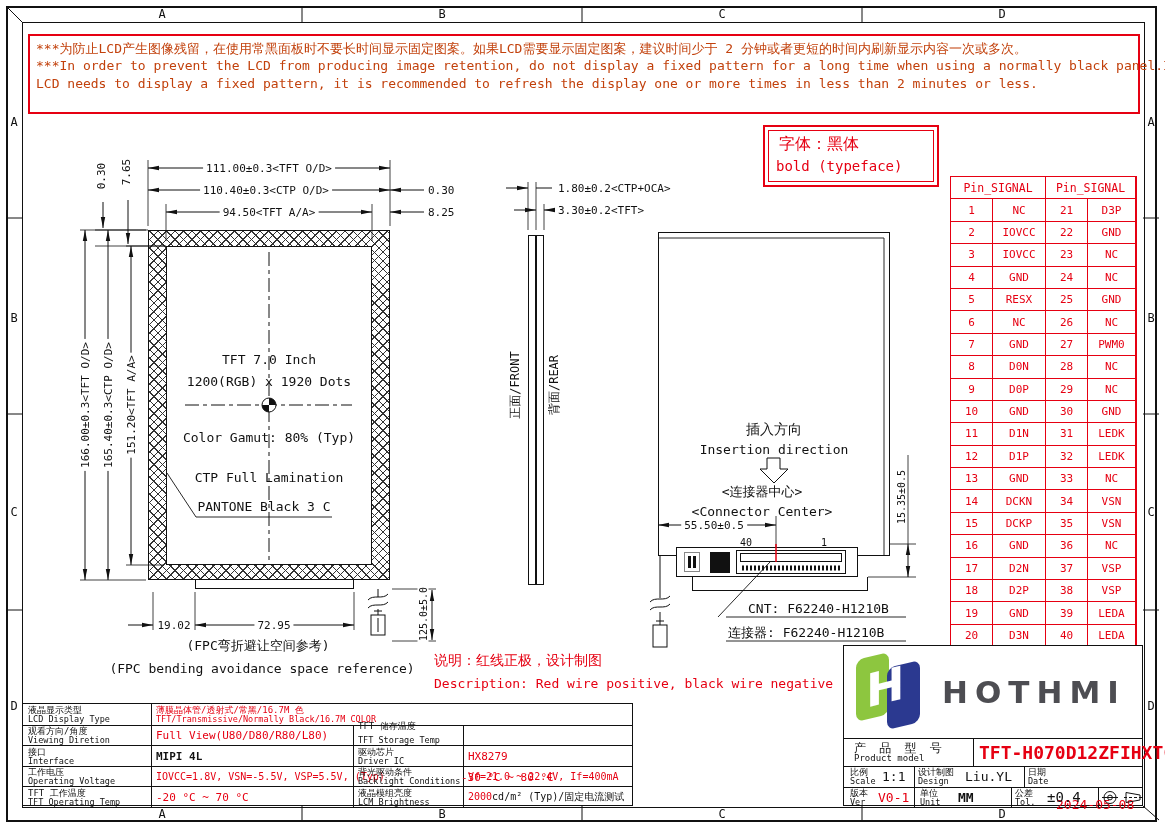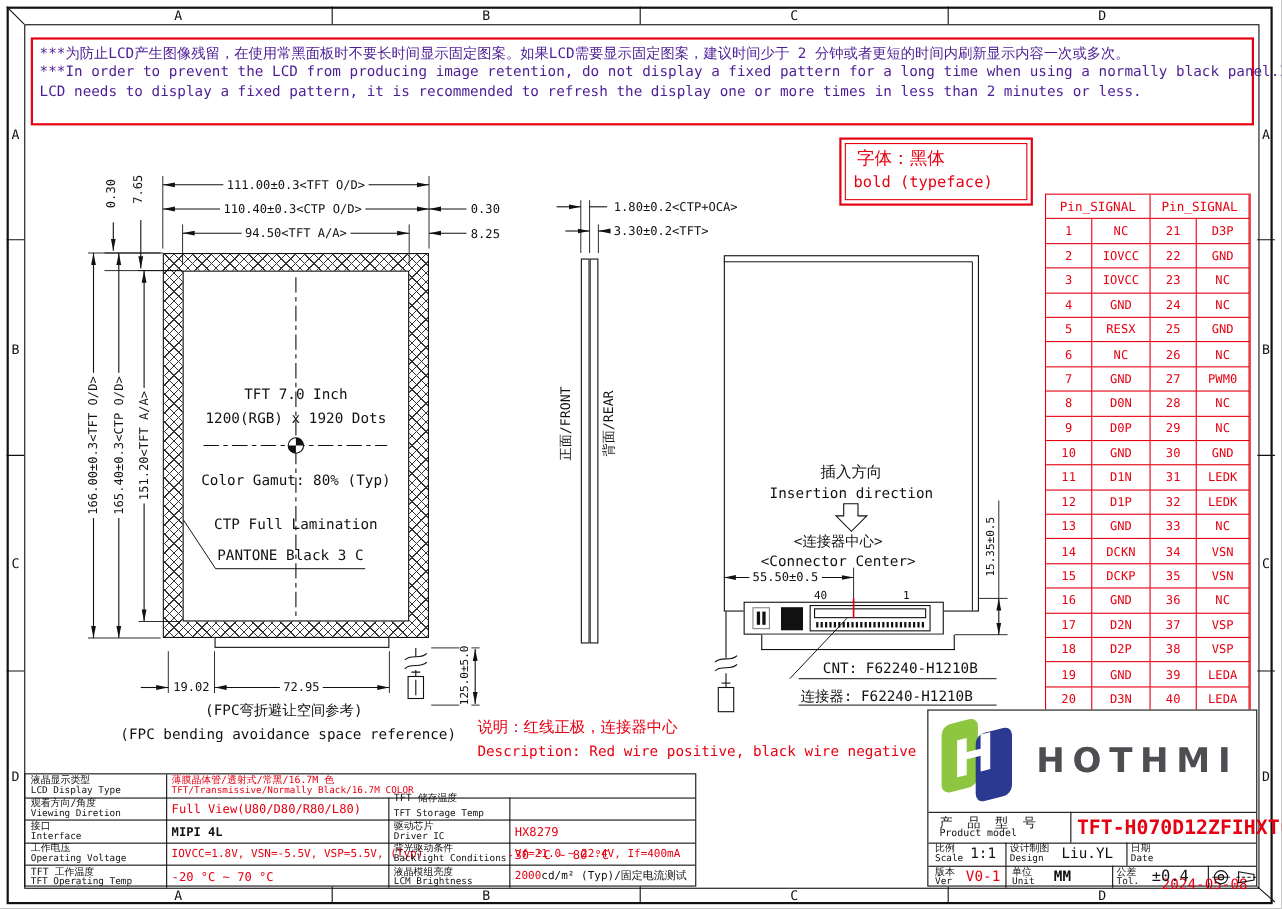--- a/index.html
+++ b/index.html
@@ -14,21 +14,21 @@
   
   .lbl{position:absolute;z-index:6;white-space:nowrap;font-family:"DejaVu Sans Mono","DejaVu Sans",sans-serif;color:#111;}
   .ctr{transform:translate(-50%,-50%);}
   .rot{transform:translate(-50%,-50%) rotate(-90deg);}
   .bgw{background:#fff;padding:0 3px;}
   .red{color:#e60012;}
   .s9{font-size:9px;}.s10{font-size:10px;}.s11{font-size:11px;}.s12{font-size:12px;}
   .s13{font-size:13px;}.s14{font-size:14px;}.s16{font-size:16px;}
   
   .warnbox{position:absolute;left:28px;top:34px;width:1108px;height:76px;border:2px solid #e60012;z-index:5;}
-  .warnline{position:absolute;left:6px;white-space:nowrap;color:#4c1d95;font-family:"DejaVu Sans Mono","DejaVu Sans",sans-serif;}
+  .warnline{position:absolute;left:6px;white-space:nowrap;color:#c2410c;font-family:"DejaVu Sans Mono","DejaVu Sans",sans-serif;}
   
   .tfbox{position:absolute;left:763px;top:125px;width:172px;height:58px;border:2px solid #e60012;z-index:5;}
   .tfbox .inner{position:absolute;left:3px;top:3px;right:3px;bottom:3px;border:1px solid #e60012;}
   
   .panel-outer{position:absolute;left:148px;top:230px;width:242px;height:350px;border:1.5px solid #111;box-sizing:border-box;z-index:2;
     background-image:repeating-linear-gradient(45deg,#333 0,#333 1px,transparent 1px,transparent 6px),
                      repeating-linear-gradient(135deg,#333 0,#333 1px,transparent 1px,transparent 6px);}
   .panel-inner{position:absolute;left:166px;top:246px;width:206px;height:319px;background:#fff;border:1px solid #111;box-sizing:border-box;z-index:3;}
   .panel-step{position:absolute;left:195px;top:579px;width:159px;height:10px;background:#fff;border:1px solid #111;box-sizing:border-box;z-index:3;}
   
@@ -226,21 +226,21 @@
   <div class="lbl s13 ctr" style="left:774px;top:449px;">Insertion direction</div>
   <div class="lbl s13 ctr" style="left:762px;top:492px;">&lt;连接器中心&gt;</div>
   <div class="lbl s13 ctr" style="left:762px;top:511px;">&lt;Connector Center&gt;</div>
   <div class="lbl s11 ctr bgw" style="left:714px;top:525px;">55.50±0.5</div>
   <div class="lbl s10 ctr" style="left:746px;top:542px;">40</div>
   <div class="lbl s10 ctr" style="left:824px;top:542px;">1</div>
   <div class="lbl s10 rot bgw" style="left:901px;top:497px;">15.35±0.5</div>
   <div class="lbl s13" style="left:748px;top:601px;">CNT: F62240-H1210B</div>
   <div class="lbl s13" style="left:728px;top:624px;">连接器: F62240-H1210B</div>
 
-  <div class="lbl s14 red" style="left:434px;top:652px;">说明：红线正极，连接器中心</div>
+  <div class="lbl s14 red" style="left:434px;top:652px;">说明：红线正极，设计制图</div>
   <div class="lbl s13 red" style="left:434px;top:676px;">Description: Red wire positive, black wire negative</div>
 
   <div id="pin-table">
       <div class="sp2">Pin_SIGNAL</div>
       <div class="sp2">Pin_SIGNAL</div>
       <div>1</div>
       <div>NC</div>
       <div>21</div>
       <div>D3P</div>
       <div>2</div>

